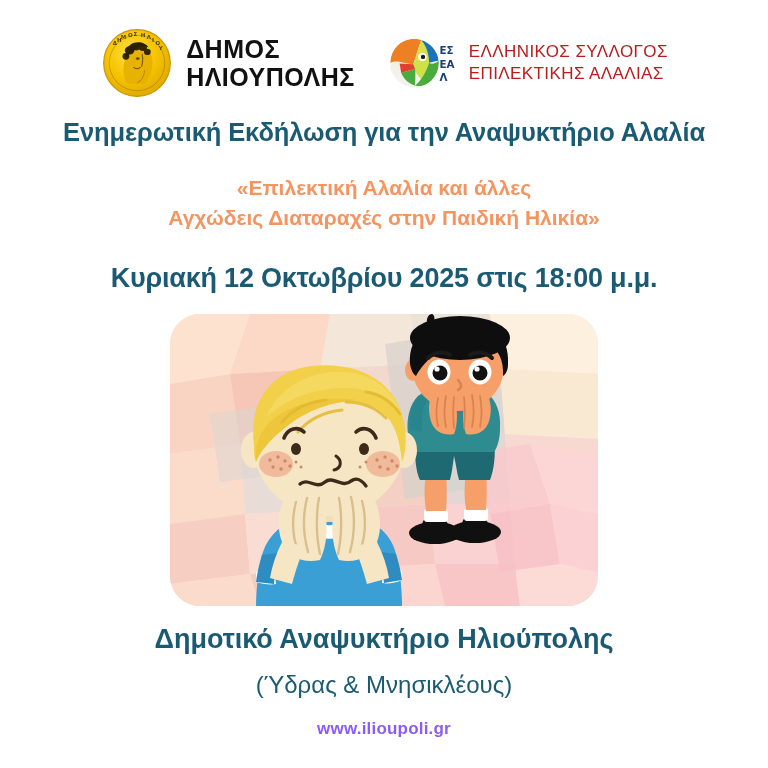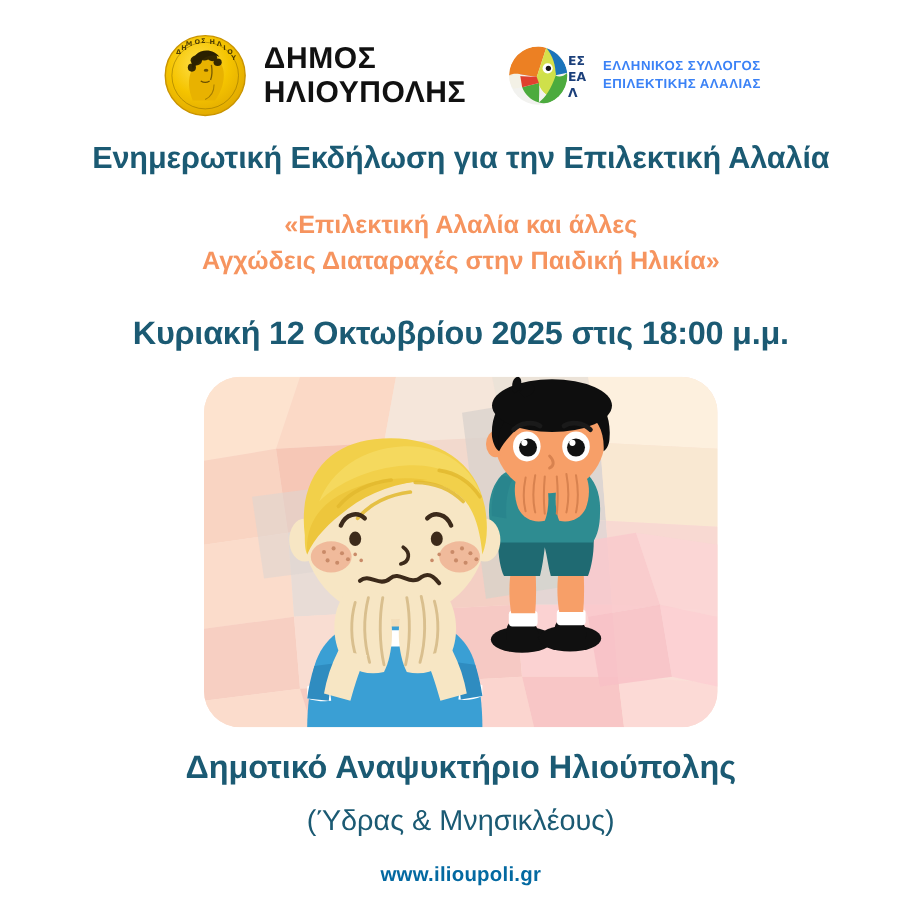--- a/index.html
+++ b/index.html
@@ -53,23 +53,23 @@
     letter-spacing: 0.5px;
     white-space: pre-line;
   }
 
   .eseal-mark {
     width: 68px;
     height: 62px;
     flex: 0 0 68px;
   }
   .eseal-text {
-    color: #3b82f6;
-    font-size: 11px;
-    font-weight: 700;
+    color: #b91c1c;
+    font-size: 17px;
+    font-weight: 400;
     line-height: 1.32;
     letter-spacing: 0.4px;
     white-space: pre-line;
   }
 
   
   .main-title {
     margin-top: 14px;
     color: #1b5a73;
     font-size: 25.5px;
@@ -119,21 +119,21 @@
   }
   .venue-address {
     margin-top: 16px;
     color: #1b5a73;
     font-size: 24px;
     font-weight: 400;
     text-align: center;
   }
   .website {
     margin-top: 20px;
-    color: #0369a1;
+    color: #8b5cf6;
     font-size: 17px;
     font-weight: 700;
     text-align: center;
     letter-spacing: 0.2px;
   }
 </style>
 </head>
 <body>
 
 <div class="poster">
@@ -221,21 +221,21 @@
           <text x="83" y="58">ΕΑ</text>
           <text x="83" y="80">Λ</text>
         </g>
       </svg>
       <div class="eseal-text">ΕΛΛΗΝΙΚΟΣ ΣΥΛΛΟΓΟΣ
 ΕΠΙΛΕΚΤΙΚΗΣ ΑΛΑΛΙΑΣ</div>
     </div>
 
   </div>
 
-  <div class="main-title">Ενημερωτική Εκδήλωση για την Επιλεκτική Αλαλία</div>
+  <div class="main-title">Ενημερωτική Εκδήλωση για την Αναψυκτήριο Αλαλία</div>
 
   <div class="subtitle">«Επιλεκτική Αλαλία και άλλες
 Αγχώδεις Διαταραχές στην Παιδική Ηλικία»</div>
 
   <div class="date-line">Κυριακή 12 Οκτωβρίου 2025 στις 18:00 μ.μ.</div>
 
   <div class="illustration-wrap">
     <svg class="illustration" viewBox="0 0 428 292">
       <defs>
         <clipPath id="poly-clip">

